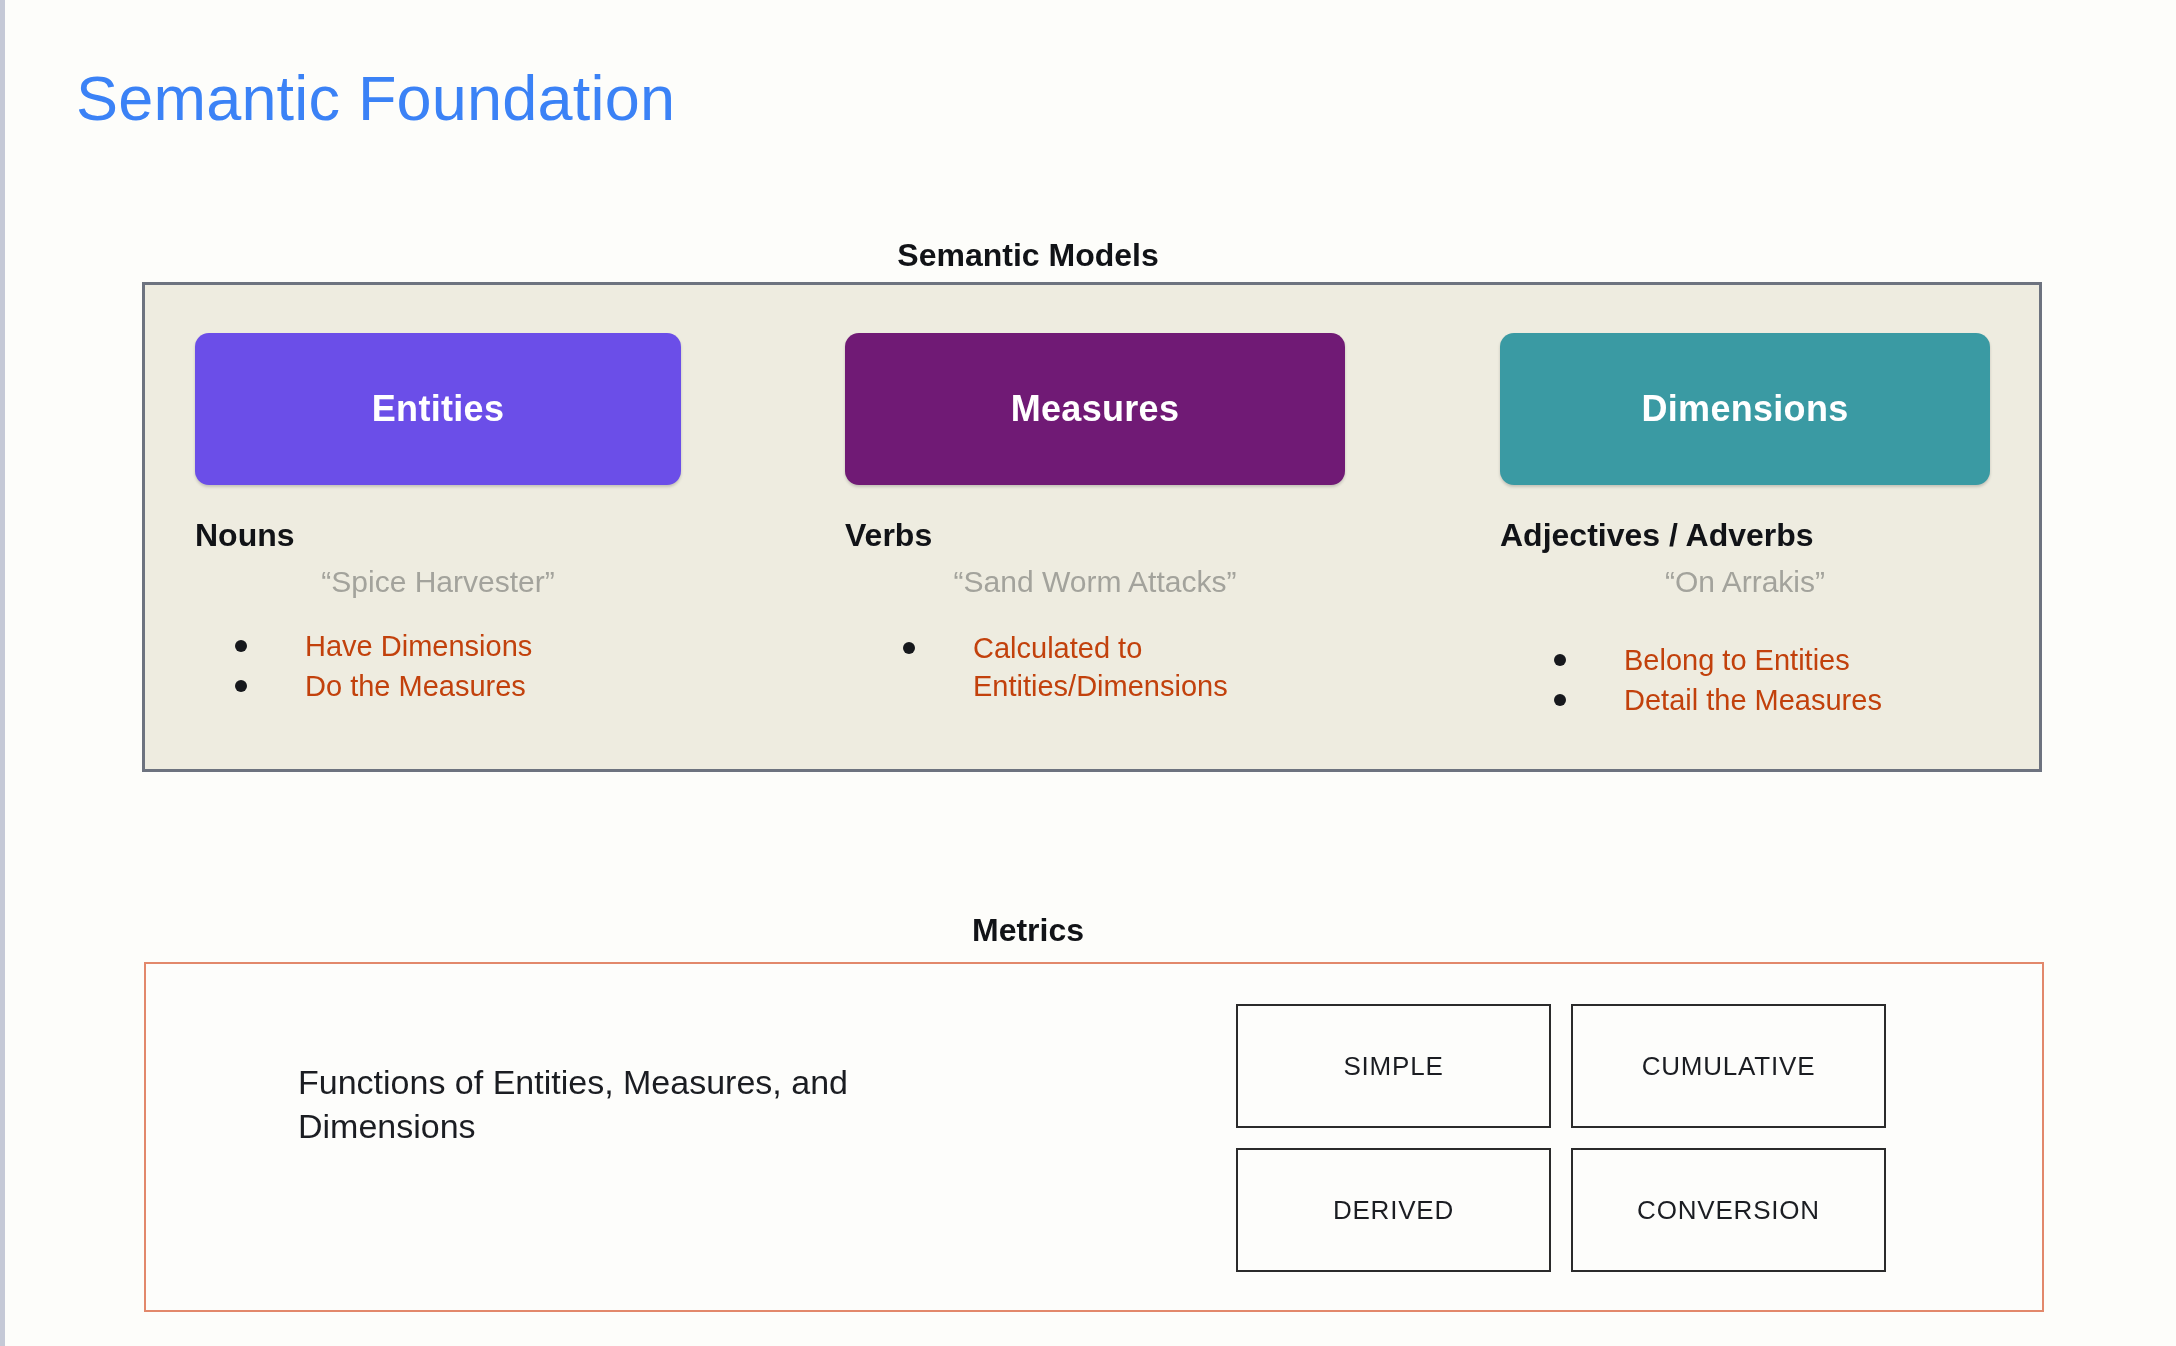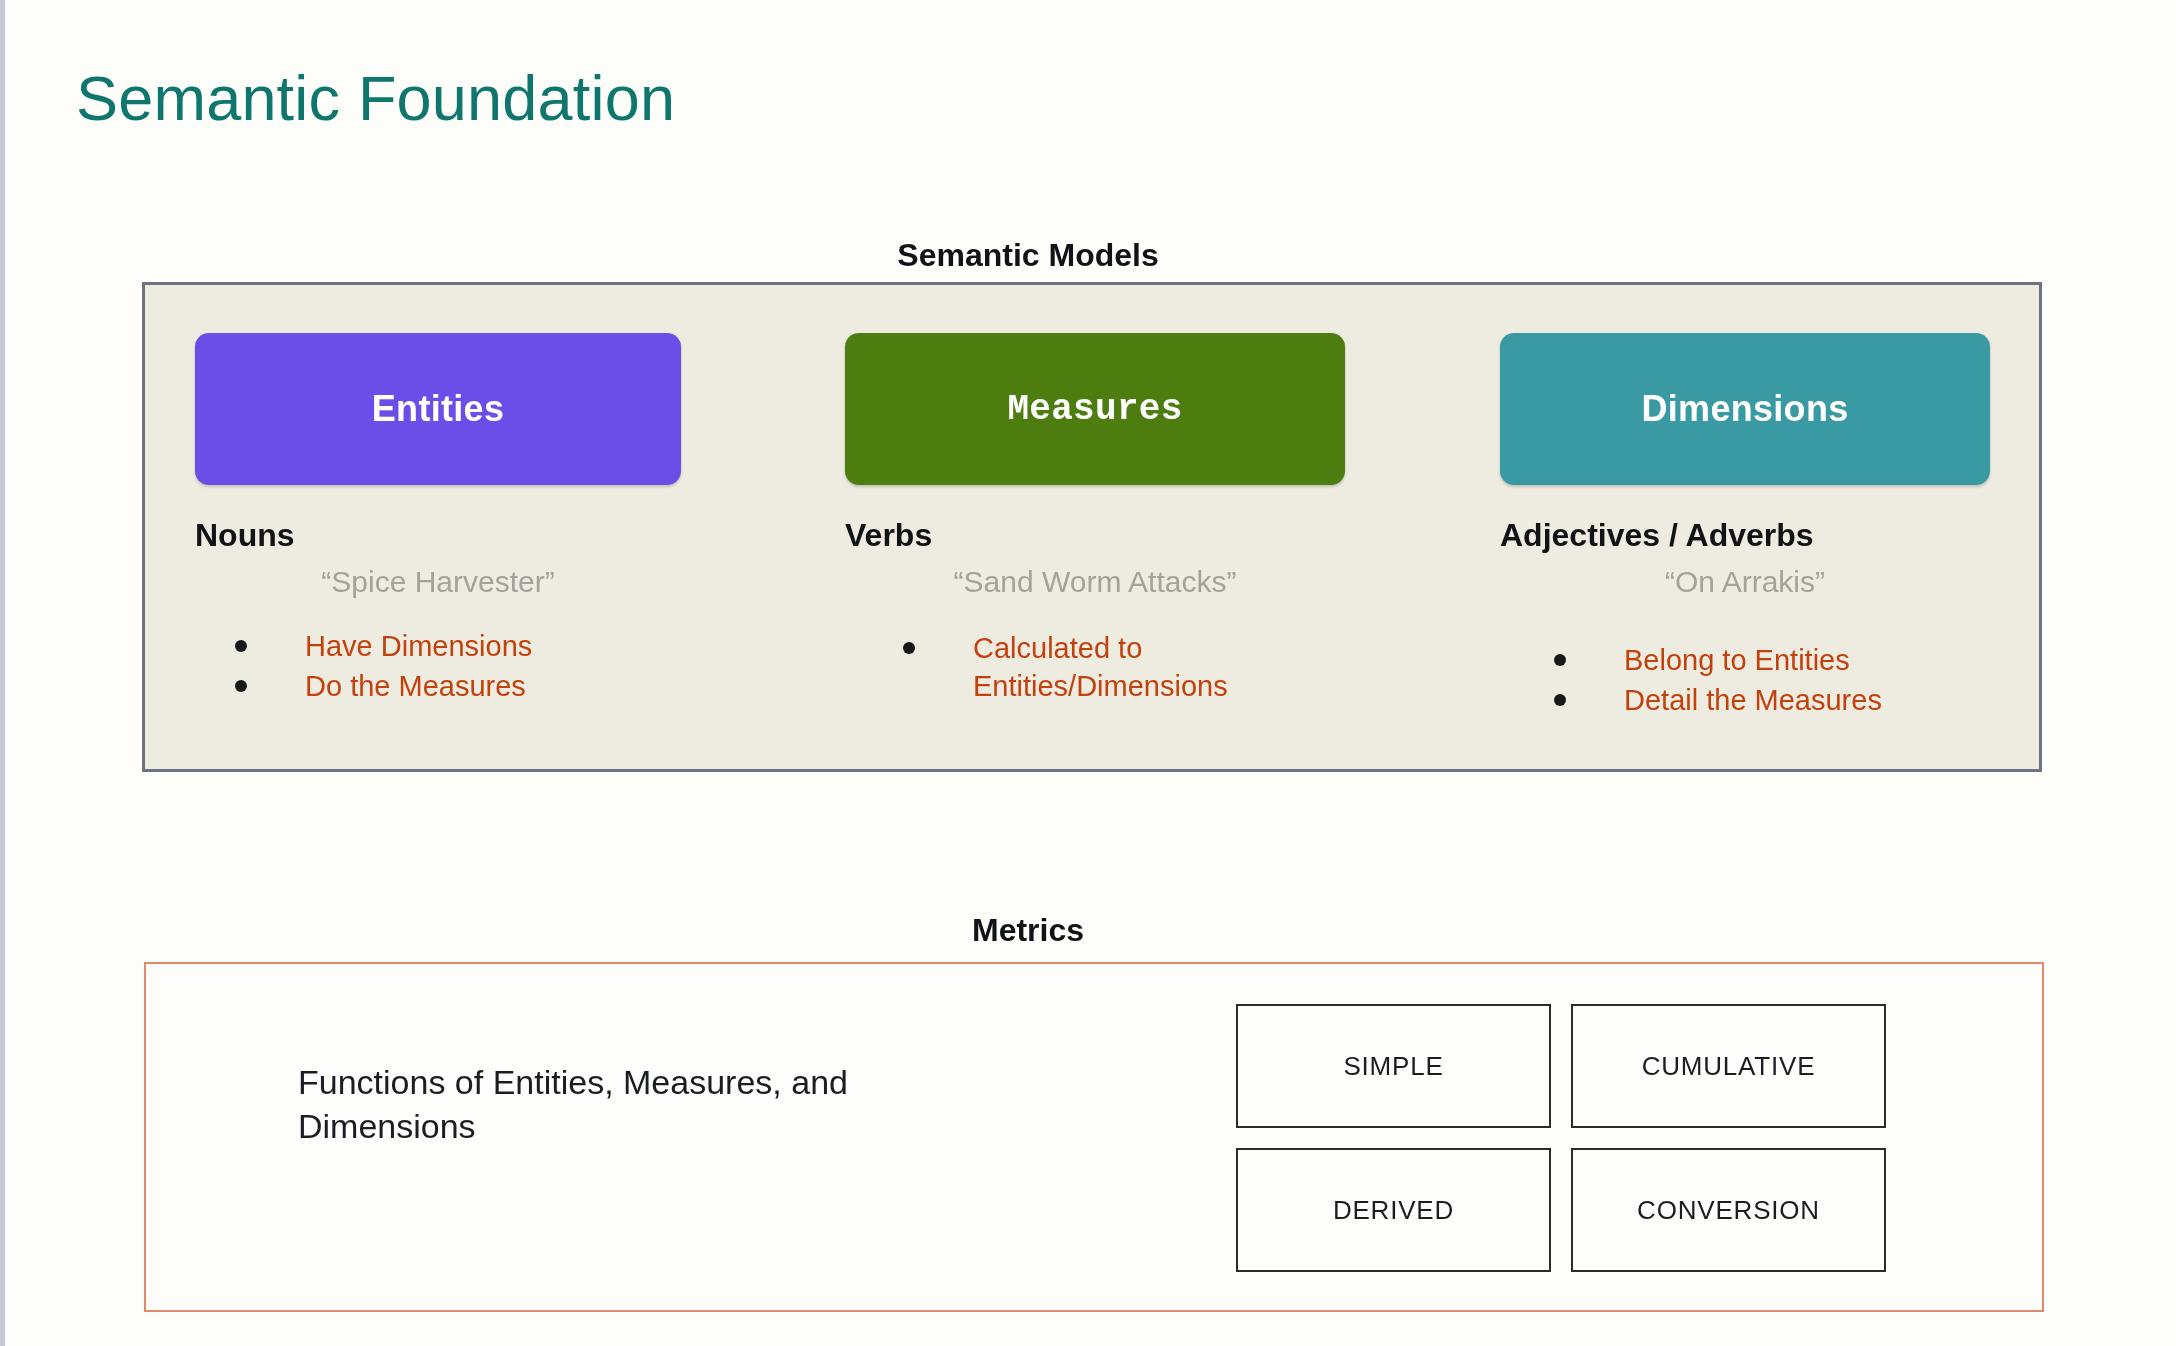--- a/index.html
+++ b/index.html
@@ -28,21 +28,21 @@
   }
 
   
   .slide-title {
     position: absolute;
     left: 76px;
     top: 62px;
     font-size: 63px;
     font-weight: 400;
     letter-spacing: 0.2px;
-    color: #0f766e;
+    color: #3b82f6;
     white-space: nowrap;
   }
 
   
   .section-heading {
     position: absolute;
     font-size: 32px;
     font-weight: 700;
     color: #111317;
     text-align: center;
@@ -223,21 +223,21 @@
         <div class="sem-card" id="card0" style="background: rgb(107, 78, 232);">Entities</div>
         <div class="sem-pos">Nouns</div>
         <div class="sem-example">“Spice Harvester”</div>
         <ul class="sem-bullets">
           <li>Have Dimensions</li>
           <li>Do the Measures</li>
         </ul>
       </div>
 
       <div class="sem-col c1">
-        <div class="sem-card" id="card1" style="background: #4d7c0f; font-family: Liberation Mono, monospace;">Measures</div>
+        <div class="sem-card" id="card1" style="background: #701a75;">Measures</div>
         <div class="sem-pos">Verbs</div>
         <div class="sem-example">“Sand Worm Attacks”</div>
         <ul class="sem-bullets">
           <li>Calculated to Entities/Dimensions</li>
         </ul>
       </div>
 
       <div class="sem-col c2">
         <div class="sem-card" id="card2" style="background: rgb(58, 154, 163);">Dimensions</div>
         <div class="sem-pos">Adjectives / Adverbs</div>

